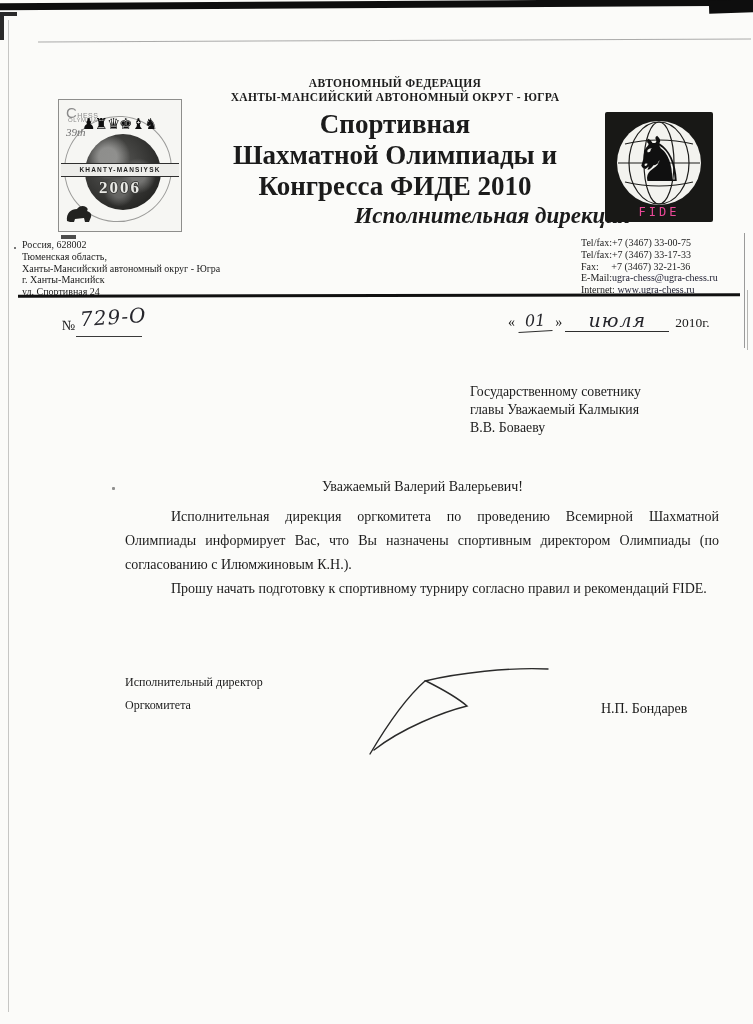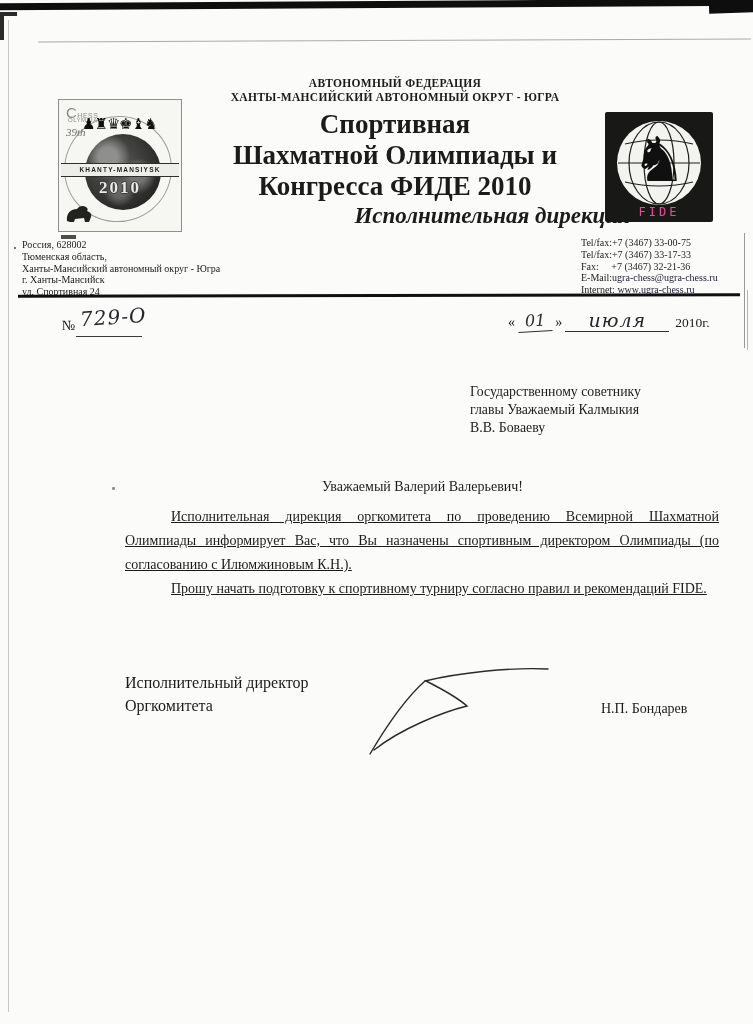--- a/index.html
+++ b/index.html
@@ -81,22 +81,22 @@
   .date .day{border-bottom:1.2px solid #2e2e2e;padding:0 7px 1px;font-size:16px;transform:rotate(-3deg);}
   .date .month{border-bottom:1.2px solid #2e2e2e;width:104px;text-align:center;font-size:19px;
     padding-bottom:0;letter-spacing:1px;}
   .date .quote{padding:0 3px 1px;}
   .date .year{padding:0 0 1px 6px;font-size:13.5px;}
   
   .recipient{position:absolute;left:470px;top:383px;font-size:13.8px;line-height:18px;}
   .salutation{position:absolute;left:130px;top:479px;width:585px;text-align:center;font-size:14px;}
   .body-text{position:absolute;left:125px;top:505px;width:594px;font-size:14px;line-height:24px;
     text-align:justify;}
-  .body-text p{margin:0;text-indent:46px;text-decoration:underline;}
-  .sig-titles{position:absolute;left:125px;top:671px;font-size:16px;line-height:23px;}
+  .body-text p{margin:0;text-indent:46px;}
+  .sig-titles{position:absolute;left:125px;top:671px;font-size:12px;line-height:23px;}
   .sig-name{position:absolute;left:601px;top:701px;font-size:14px;}
   .sig-svg{position:absolute;left:340px;top:652px;}
 </style>
 </head>
 <body>
 
 <div class="page">
 
   <div class="scan-top"></div>
   <div class="scan-top-right"></div>
@@ -111,21 +111,21 @@
   <div class="logo-smudge"></div>
 
   <div class="ol-box">
     <div class="ol-orbit"></div>
     <span class="ol-word1">CHESS</span>
     <span class="ol-word2">OLYMPIAD</span>
     <span class="ol-edition">39th</span>
     <div class="ol-globe"></div>
     <span class="ol-pieces">♟♜♛♚♝♞</span>
     <div class="ol-banner">KHANTY-MANSIYSK</div>
-    <div class="ol-year">2010</div>
+    <div class="ol-year">2006</div>
     <svg class="ol-bear" width="30" height="24" viewBox="0 0 30 24">
       <path d="M 4,20 C 3,12 8,8 14,8 C 16,5 20,4 23,6 C 25,7 25,9 24,10 C 27,11 29,13 28,16 L 26,21 L 22,21 L 21,17 L 12,18 L 11,21 L 7,21 Z" fill="#222220"></path>
     </svg>
   </div>
 
   <div class="hdr">
     <div class="hdr-small">АВТОНОМНЫЙ  ФЕДЕРАЦИЯ</div>
     <div class="hdr-small">ХАНТЫ-МАНСИЙСКИЙ  АВТОНОМНЫЙ  ОКРУГ - ЮГРА</div>
     <div class="hdr-org1">Спортивная</div>
     <div class="hdr-org2">Шахматной Олимпиады и</div>

